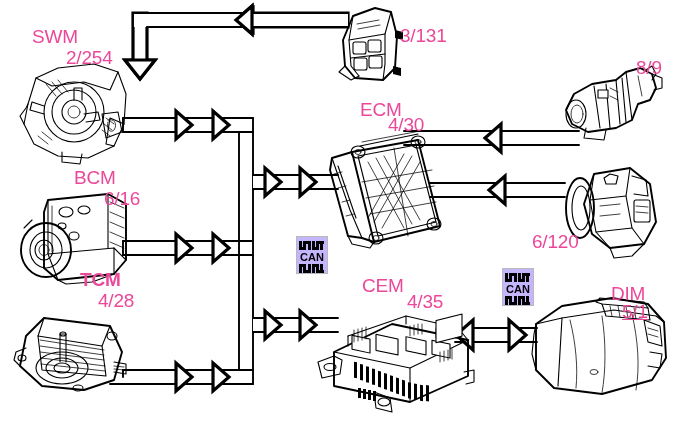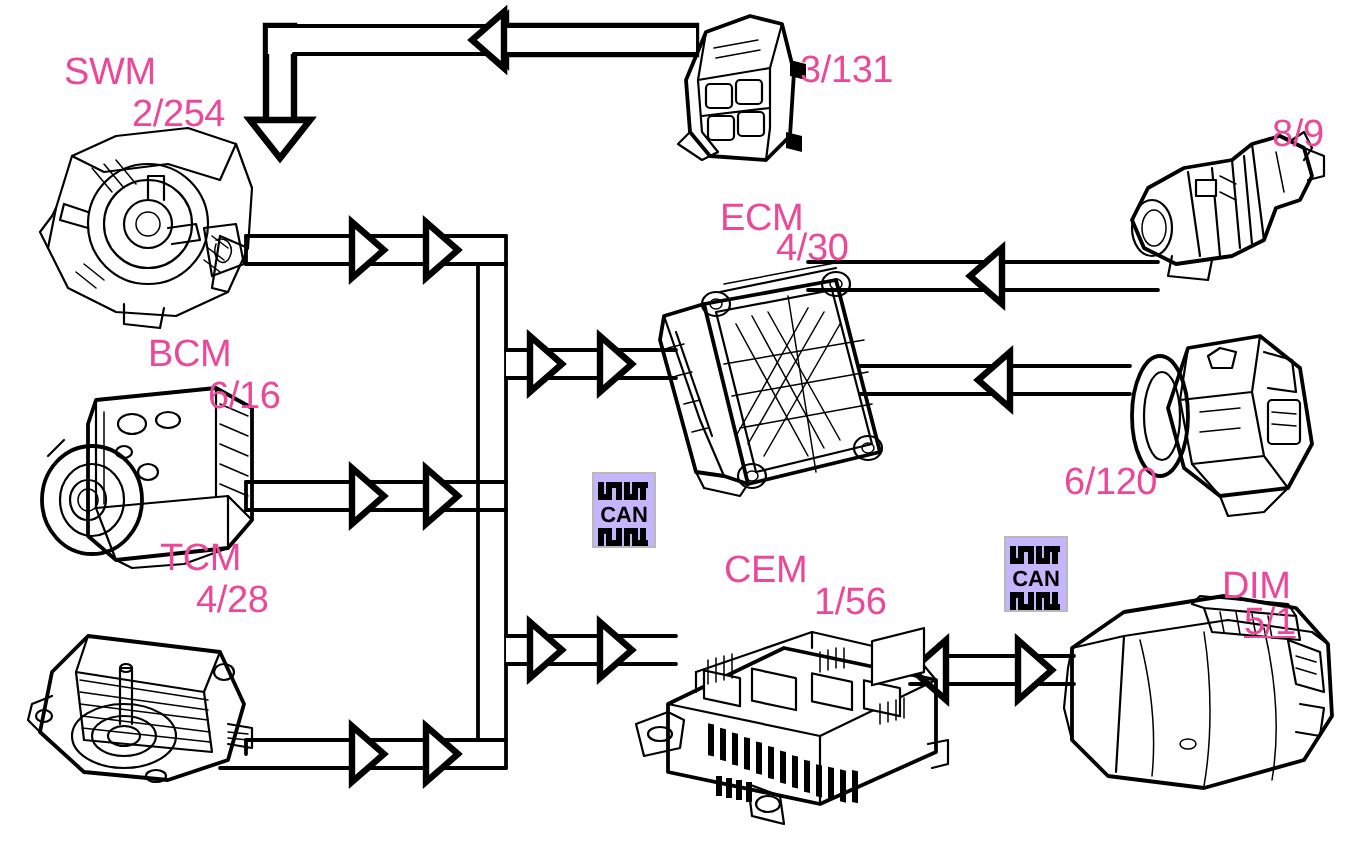--- a/index.html
+++ b/index.html
@@ -376,32 +376,32 @@
 </svg>
 
 <div class="lbl lbl-name" style="left:32px;  top:27px;">SWM</div>
 <div class="lbl lbl-code" style="left:66px;  top:48px;">2/254</div>
 
 <div class="lbl lbl-code" style="left:400px; top:26px;">3/131</div>
 
 <div class="lbl lbl-name" style="left:74px;  top:168px;">BCM</div>
 <div class="lbl lbl-code" style="left:104px; top:189px;">6/16</div>
 
-<div class="lbl lbl-name" style="left:80px;  top:270px;">TCM</div>
+<div class="lbl lbl-name" style="left:80px;  top:270px;font-weight:bold;">TCM</div>
 <div class="lbl lbl-code" style="left:98px;  top:291px;">4/28</div>
 
 <div class="lbl lbl-name" style="left:360px; top:100px;">ECM</div>
 <div class="lbl lbl-code" style="left:388px; top:115px;">4/30</div>
 
 <div class="lbl lbl-code" style="left:636px; top:58px;">8/9</div>
 
 <div class="lbl lbl-code" style="left:532px; top:232px;text-align:center;">6/120</div>
 
 <div class="lbl lbl-name" style="left:362px; top:276px;">CEM</div>
-<div class="lbl lbl-code" style="left:407px; top:292px;">1/56</div>
+<div class="lbl lbl-code" style="left:407px; top:292px;">4/35</div>
 
 <div class="lbl lbl-name" style="left:611px; top:284px;">DIM</div>
 <div class="lbl lbl-code" style="left:622px; top:302px;text-decoration:underline;">5/1</div>
 
 <div class="can-badge" style="left:264px; top:236px; width:32px; height:38px;">
   <svg width="26" height="32" viewBox="0 0 26 32" xmlns="http://www.w3.org/2000/svg">
     <g fill="#000">
       <rect x="0" y="0" width="3" height="9"></rect>
       <rect x="0" y="6" width="6" height="3"></rect>
       <rect x="4" y="0" width="3" height="9"></rect>

